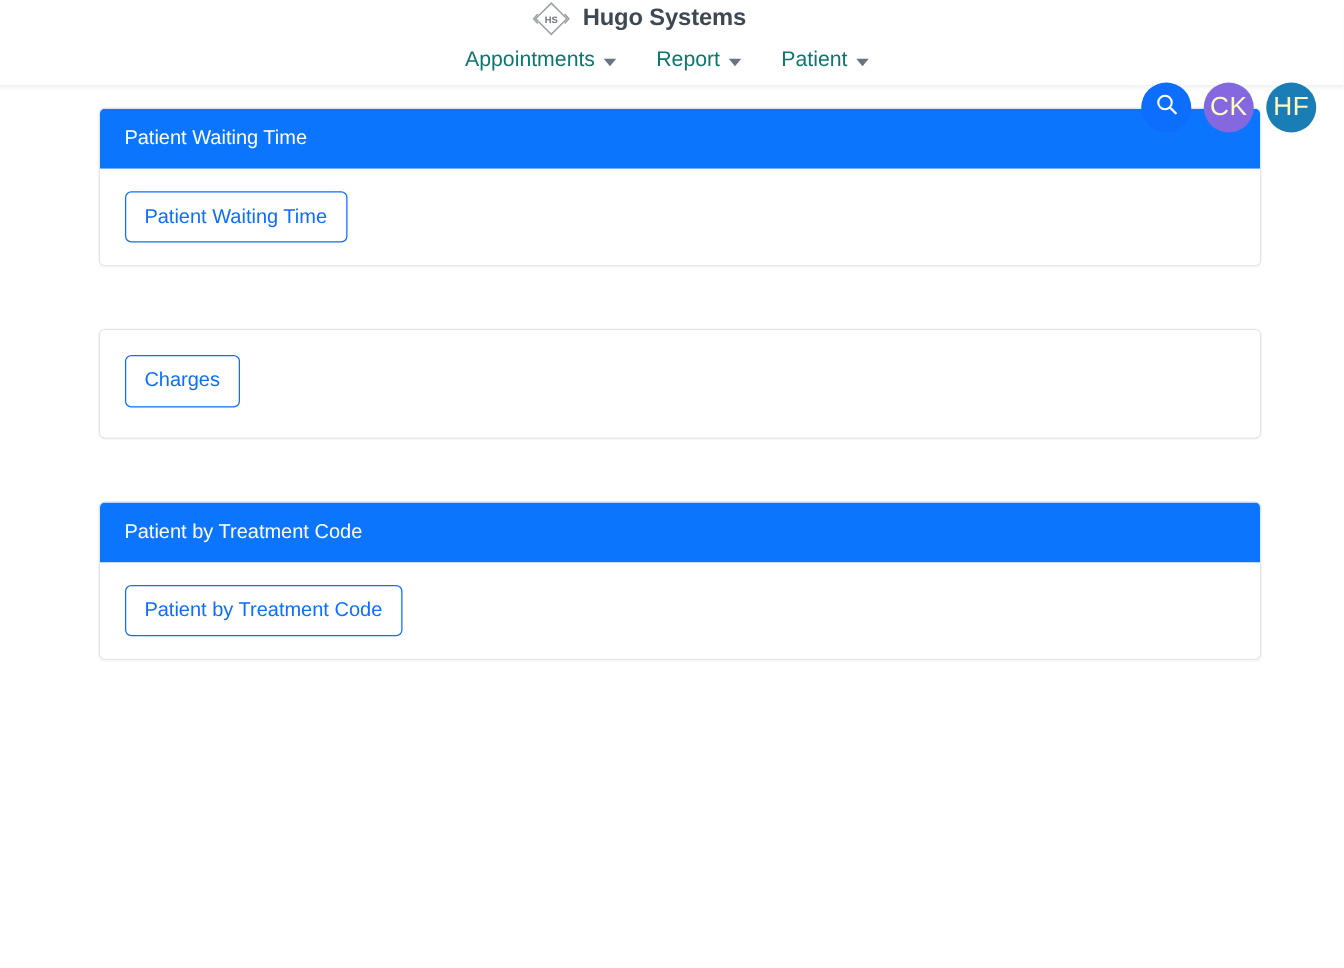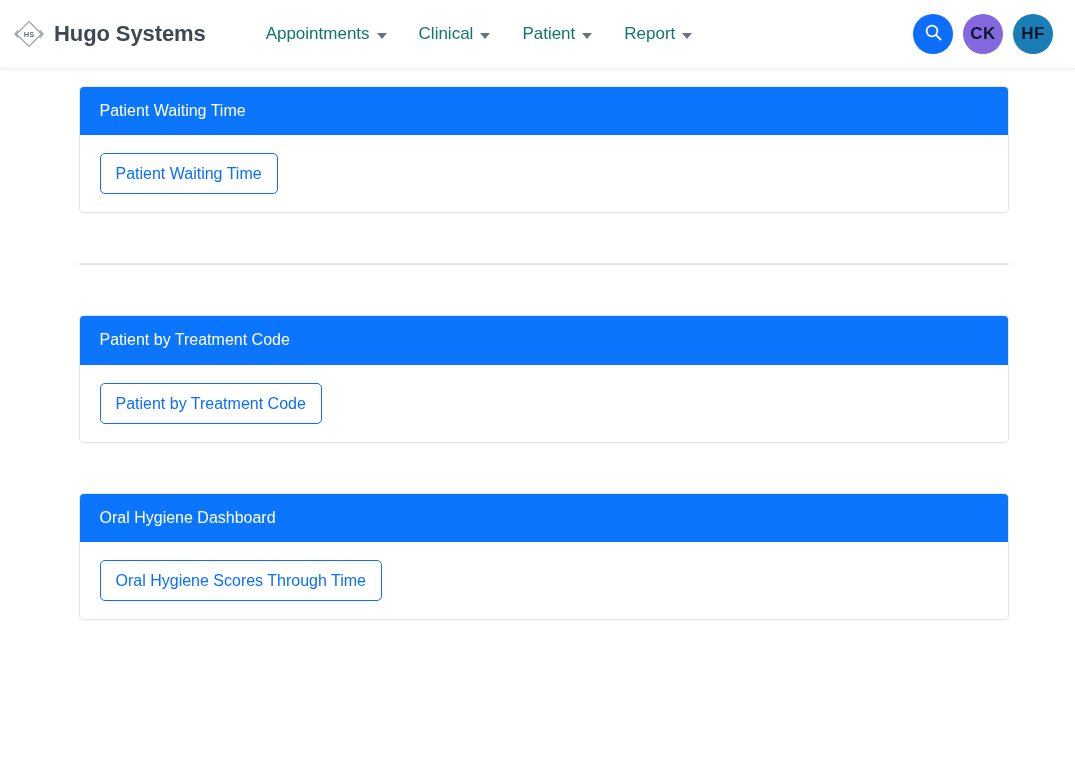--- a/index.html
+++ b/index.html
@@ -22,36 +22,37 @@
     height: 69px;
     width: 100%;
     background: #ffffff;
     display: flex;
     align-items: center;
     padding: 0 22px 0 14px;
     border-bottom: 1px solid #f1f2f4;
     box-shadow: 0 1px 3px rgba(0,0,0,0.055);
     position: relative;
     z-index: 5;
+    flex-direction: column;
   }
   .brand {
     display: flex;
     align-items: center;
     gap: 10px;
     margin-right: 44px;
     text-decoration: none;
   }
   .brand-mark {
     width: 30px;
     height: 30px;
     position: relative;
     flex: 0 0 30px;
   }
   .brand-name {
-    font-size: 22px;
+    font-size: 19px;
     font-weight: bold;
     color: #3d4852;
     letter-spacing: -0.1px;
     white-space: nowrap;
   }
 
   .nav-links {
     display: flex;
     align-items: center;
     gap: 0px;
@@ -88,23 +89,23 @@
     border-radius: 50%;
     display: flex;
     align-items: center;
     justify-content: center;
     cursor: pointer;
     flex: 0 0 40px;
     border: none;
     padding: 0;
   }
   .avatar {
-    color: #0f172a;
-    font-size: 17px;
-    font-weight: bold;
+    color: #fef9c3;
+    font-size: 21px;
+    font-weight: normal;
     letter-spacing: 0.4px;
     font-family: "Liberation Sans", sans-serif;
   }
 
   
   .main {
     padding: 17px 0 0 12px;
   }
   .card {
     width: 930px;
@@ -159,32 +160,28 @@
     <span class="brand-name">Hugo Systems</span>
   </div>
 
   <div class="nav-links">
 
     <div class="nav-item">
       <span>Appointments</span>
       <span class="caret"></span>
     </div>
 
+
     <div class="nav-item">
-      <span>Clinical</span>
+      <span>Report</span>
       <span class="caret"></span>
     </div>
 
     <div class="nav-item">
       <span>Patient</span>
-      <span class="caret"></span>
-    </div>
-
-    <div class="nav-item">
-      <span>Report</span>
       <span class="caret"></span>
     </div>
 
 
   </div>
 
   <div class="nav-right">
 
     <div class="circle-btn" style="background:#0d6efd;">
       <span>
@@ -209,29 +206,26 @@
 <div class="main">
 
   <div class="card">
     <div class="card-header">Patient Waiting Time</div>
     <div class="card-body">
       <button class="outline-btn">Patient Waiting Time</button>
     </div>
   </div>
 
   <div class="card">
+    <div class="card-body tall">
+      <button class="outline-btn">Charges</button>
+    </div>
   </div>
 
   <div class="card">
     <div class="card-header">Patient by Treatment Code</div>
     <div class="card-body">
       <button class="outline-btn">Patient by Treatment Code</button>
     </div>
   </div>
 
-  <div class="card">
-    <div class="card-header">Oral Hygiene Dashboard</div>
-    <div class="card-body">
-      <button class="outline-btn">Oral Hygiene Scores Through Time</button>
-    </div>
-  </div>
 
 </div>
 
 </body></html>

